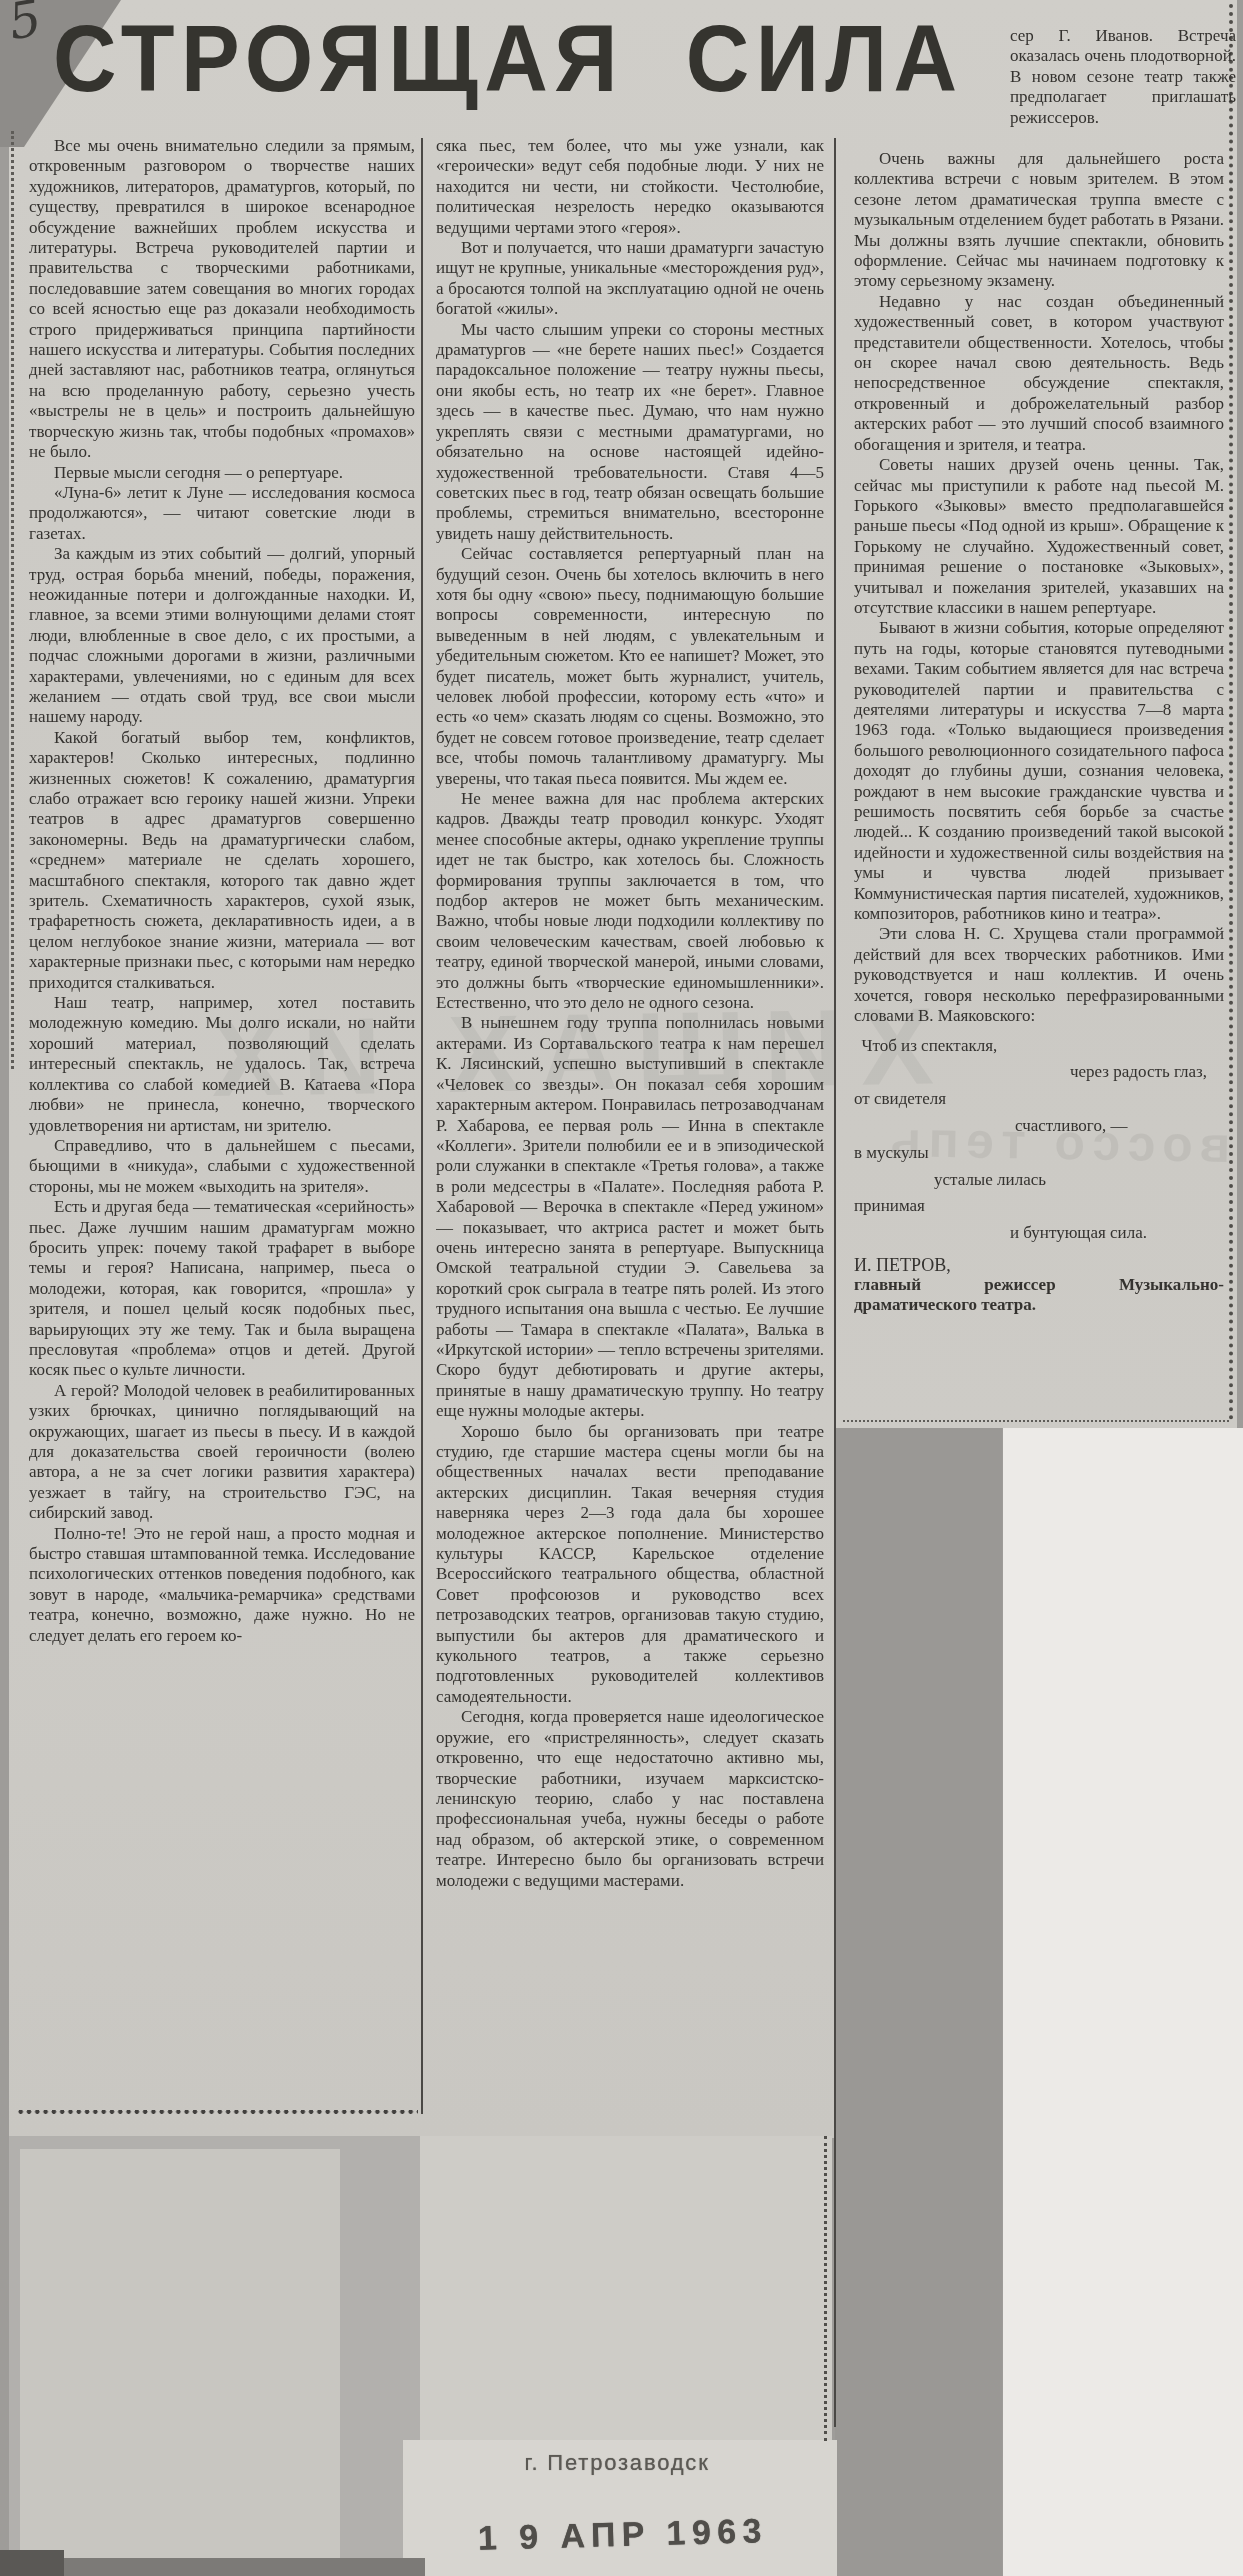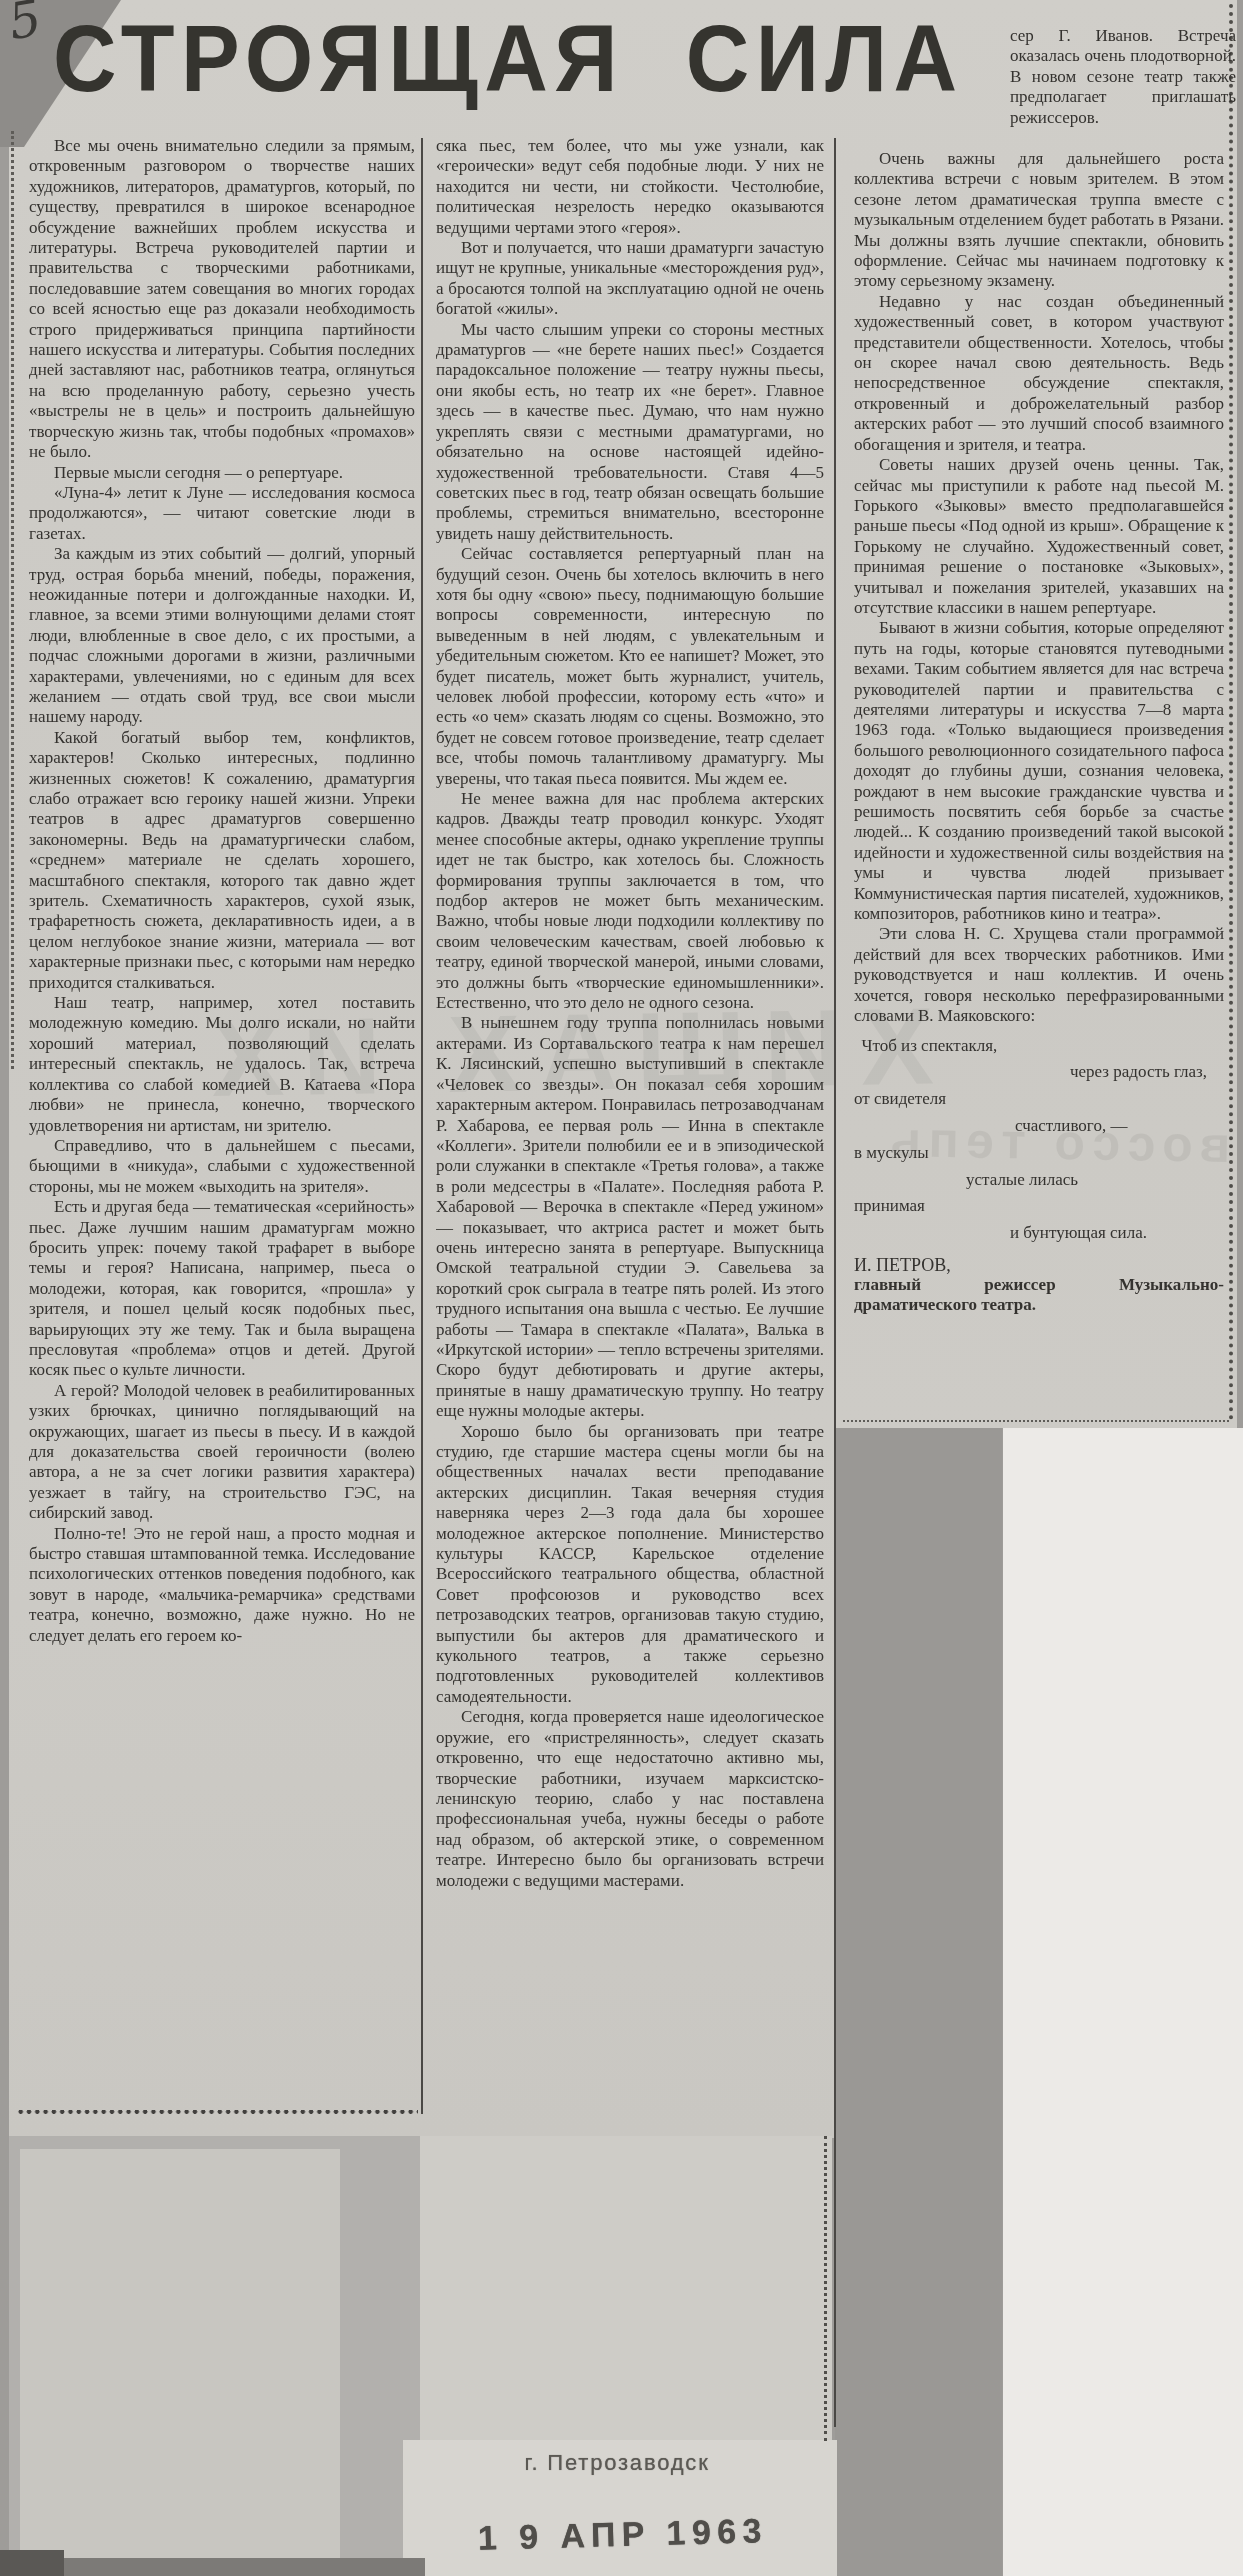--- a/index.html
+++ b/index.html
@@ -55,21 +55,21 @@
   .lead-frag{left:1010px;top:26px;width:226px;font-size:17px;line-height:20.4px;
     color:#34322f;text-align:justify;}
   
   .poem{margin-top:9.2px;}
   .poem p{margin:6.4px 0;text-indent:0;text-align:left;}
   .poem p:nth-child(1){margin-left:7.4px;}
   .poem p:nth-child(2){margin-left:216px;}
   .poem p:nth-child(3){margin-left:0;}
   .poem p:nth-child(4){margin-left:161px;}
   .poem p:nth-child(5){margin-left:0;}
-  .poem p:nth-child(6){margin-left:112px;}
+  .poem p:nth-child(6){margin-left:80px;}
   .poem p:nth-child(7){margin-left:0;}
   .poem p:nth-child(8){margin-left:156px;}
   .sig-name{margin-top:11px;font-weight:400;text-align:left;padding-right:59px;font-size:18px;}
   .sig-title{font-weight:700;text-align:justify;}
   
   .stamp{left:396px;top:2444px;width:442px;text-align:center;color:#5b5954;
     font-family:"Liberation Sans", sans-serif;}
   .stamp-line1{font-size:25px;letter-spacing:2.8px;text-shadow:0 0 0.9px #6b6964;}
   .stamp-line2{font-size:22px;letter-spacing:1.8px;margin-top:5.5px;text-shadow:0 0 0.9px #6b6964;}
   .date-stamp{left:478px;top:2515px;font-family:"Liberation Sans", sans-serif;
@@ -112,21 +112,21 @@
   <div class="abs wavy"></div>
 
   <div class="abs handwritten">5</div>
   <h1 class="abs headline" style="margin:0;">СТРОЯЩАЯ СИЛА</h1>
 
   <div class="abs lead-frag">сер Г. Иванов. Встреча оказалась очень плодотворной. В новом сезоне театр также предполагает приглашать режиссеров.</div>
 
   <div class="abs coltext col-1">
       <p>Все мы очень внимательно следили за прямым, откровенным разговором о творчестве наших художников, литераторов, драматургов, который, по существу, превратился в широкое всенародное обсуждение важнейших проблем искусства и литературы. Встреча руководителей партии и правительства с творческими работниками, последовавшие затем совещания во многих городах со всей ясностью еще раз доказали необходимость строго придерживаться принципа партийности нашего искусства и литературы. События последних дней заставляют нас, работников театра, оглянуться на всю проделанную работу, серьезно учесть «выстрелы не в цель» и построить дальнейшую творческую жизнь так, чтобы подобных «промахов» не было.</p>
       <p>Первые мысли сегодня — о репертуаре.</p>
-      <p>«Луна-4» летит к Луне — исследования космоса продолжаются», — читают советские люди в газетах.</p>
+      <p>«Луна-6» летит к Луне — исследования космоса продолжаются», — читают советские люди в газетах.</p>
       <p>За каждым из этих событий — долгий, упорный труд, острая борьба мнений, победы, поражения, неожиданные потери и долгожданные находки. И, главное, за всеми этими волнующими делами стоят люди, влюбленные в свое дело, с их простыми, а подчас сложными дорогами в жизни, различными характерами, увлечениями, но с единым для всех желанием — отдать свой труд, все свои мысли нашему народу.</p>
       <p>Какой богатый выбор тем, конфликтов, характеров! Сколько интересных, подлинно жизненных сюжетов! К сожалению, драматургия слабо отражает всю героику нашей жизни. Упреки театров в адрес драматургов совершенно закономерны. Ведь на драматургически слабом, «среднем» материале не сделать хорошего, масштабного спектакля, которого так давно ждет зритель. Схематичность характеров, сухой язык, трафаретность сюжета, декларативность идеи, а в целом неглубокое знание жизни, материала — вот характерные признаки пьес, с которыми нам нередко приходится сталкиваться.</p>
       <p>Наш театр, например, хотел поставить молодежную комедию. Мы долго искали, но найти хороший материал, позволяющий сделать интересный спектакль, не удалось. Так, встреча коллектива со слабой комедией В. Катаева «Пора любви» не принесла, конечно, творческого удовлетворения ни артистам, ни зрителю.</p>
       <p>Справедливо, что в дальнейшем с пьесами, бьющими в «никуда», слабыми с художественной стороны, мы не можем «выходить на зрителя».</p>
       <p>Есть и другая беда — тематическая «серийность» пьес. Даже лучшим нашим драматургам можно бросить упрек: почему такой трафарет в выборе темы и героя? Написана, например, пьеса о молодежи, которая, как говорится, «прошла» у зрителя, и пошел целый косяк подобных пьес, варьирующих эту же тему. Так и была выращена пресловутая «проблема» отцов и детей. Другой косяк пьес о культе личности.</p>
       <p>А герой? Молодой человек в реабилитированных узких брючках, цинично поглядывающий на окружающих, шагает из пьесы в пьесу. И в каждой для доказательства своей героичности (волею автора, а не за счет логики развития характера) уезжает в тайгу, на строительство ГЭС, на сибирский завод.</p>
       <p>Полно-те! Это не герой наш, а просто модная и быстро ставшая штампованной темка. Исследование психологических оттенков поведения подобного, как зовут в народе, «мальчика-ремарчика» средствами театра, конечно, возможно, даже нужно. Но не следует делать его героем ко-</p>
     </div>
 
   <div class="abs coltext col-2">

